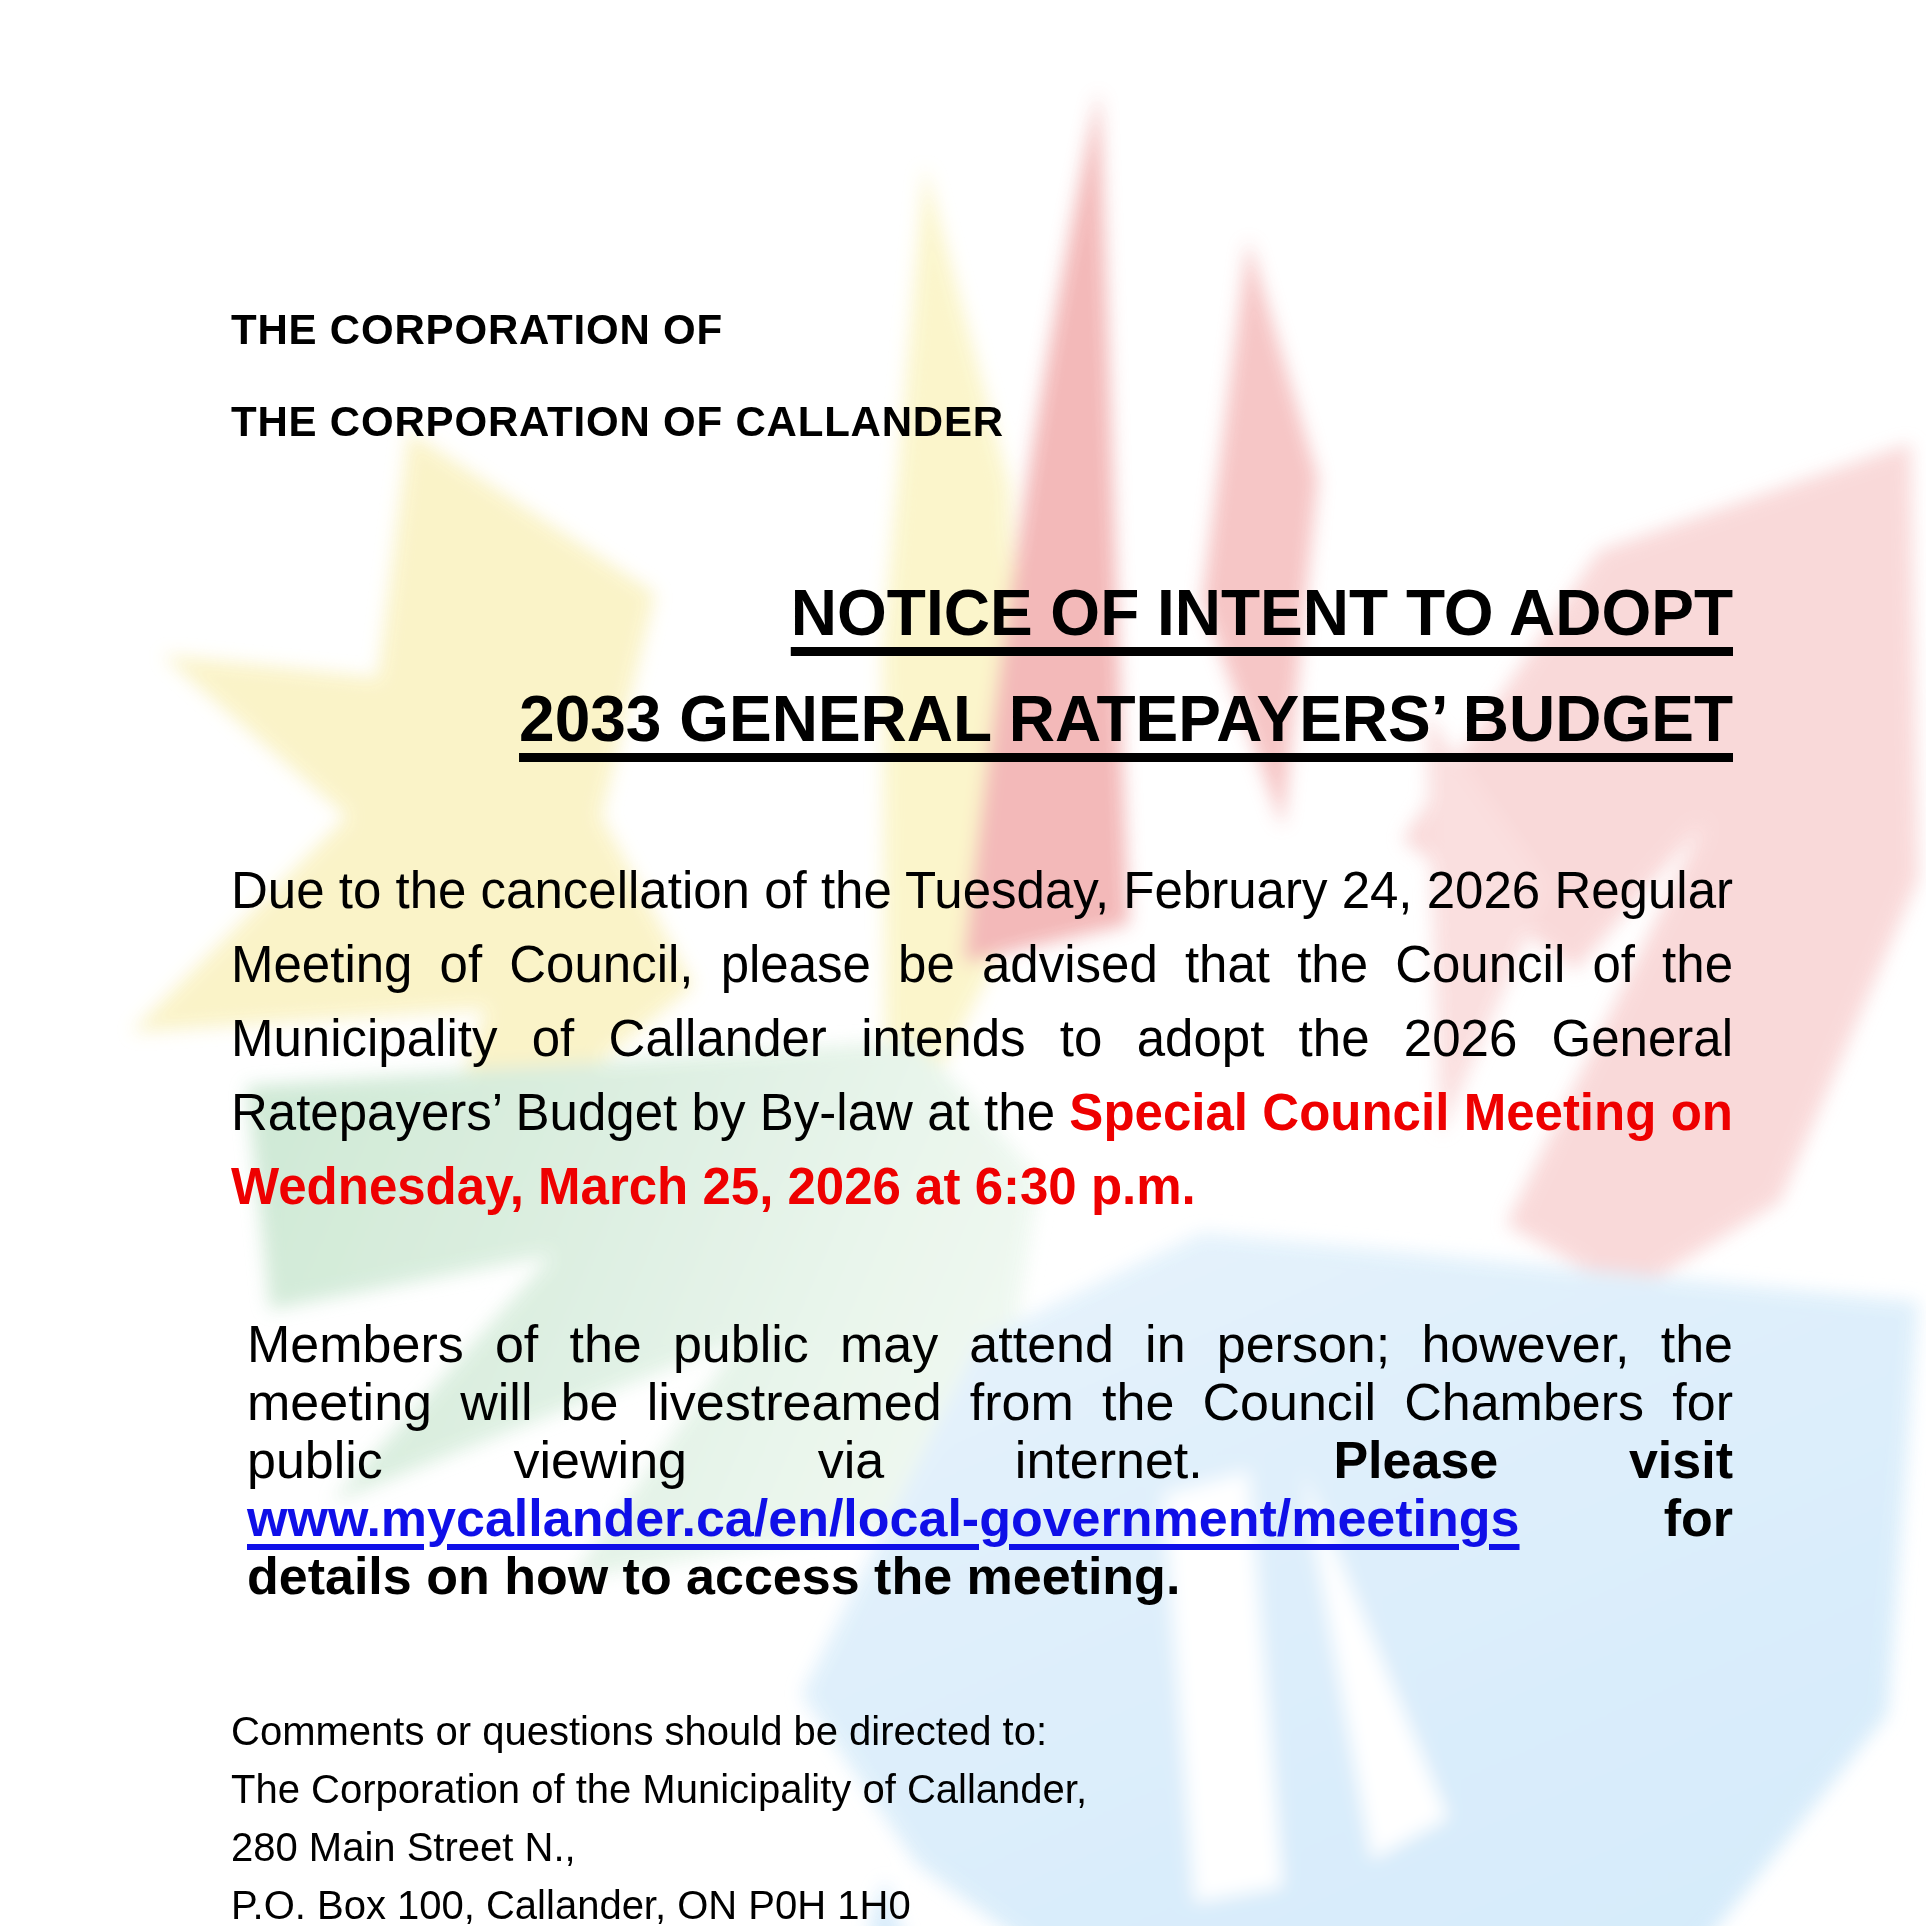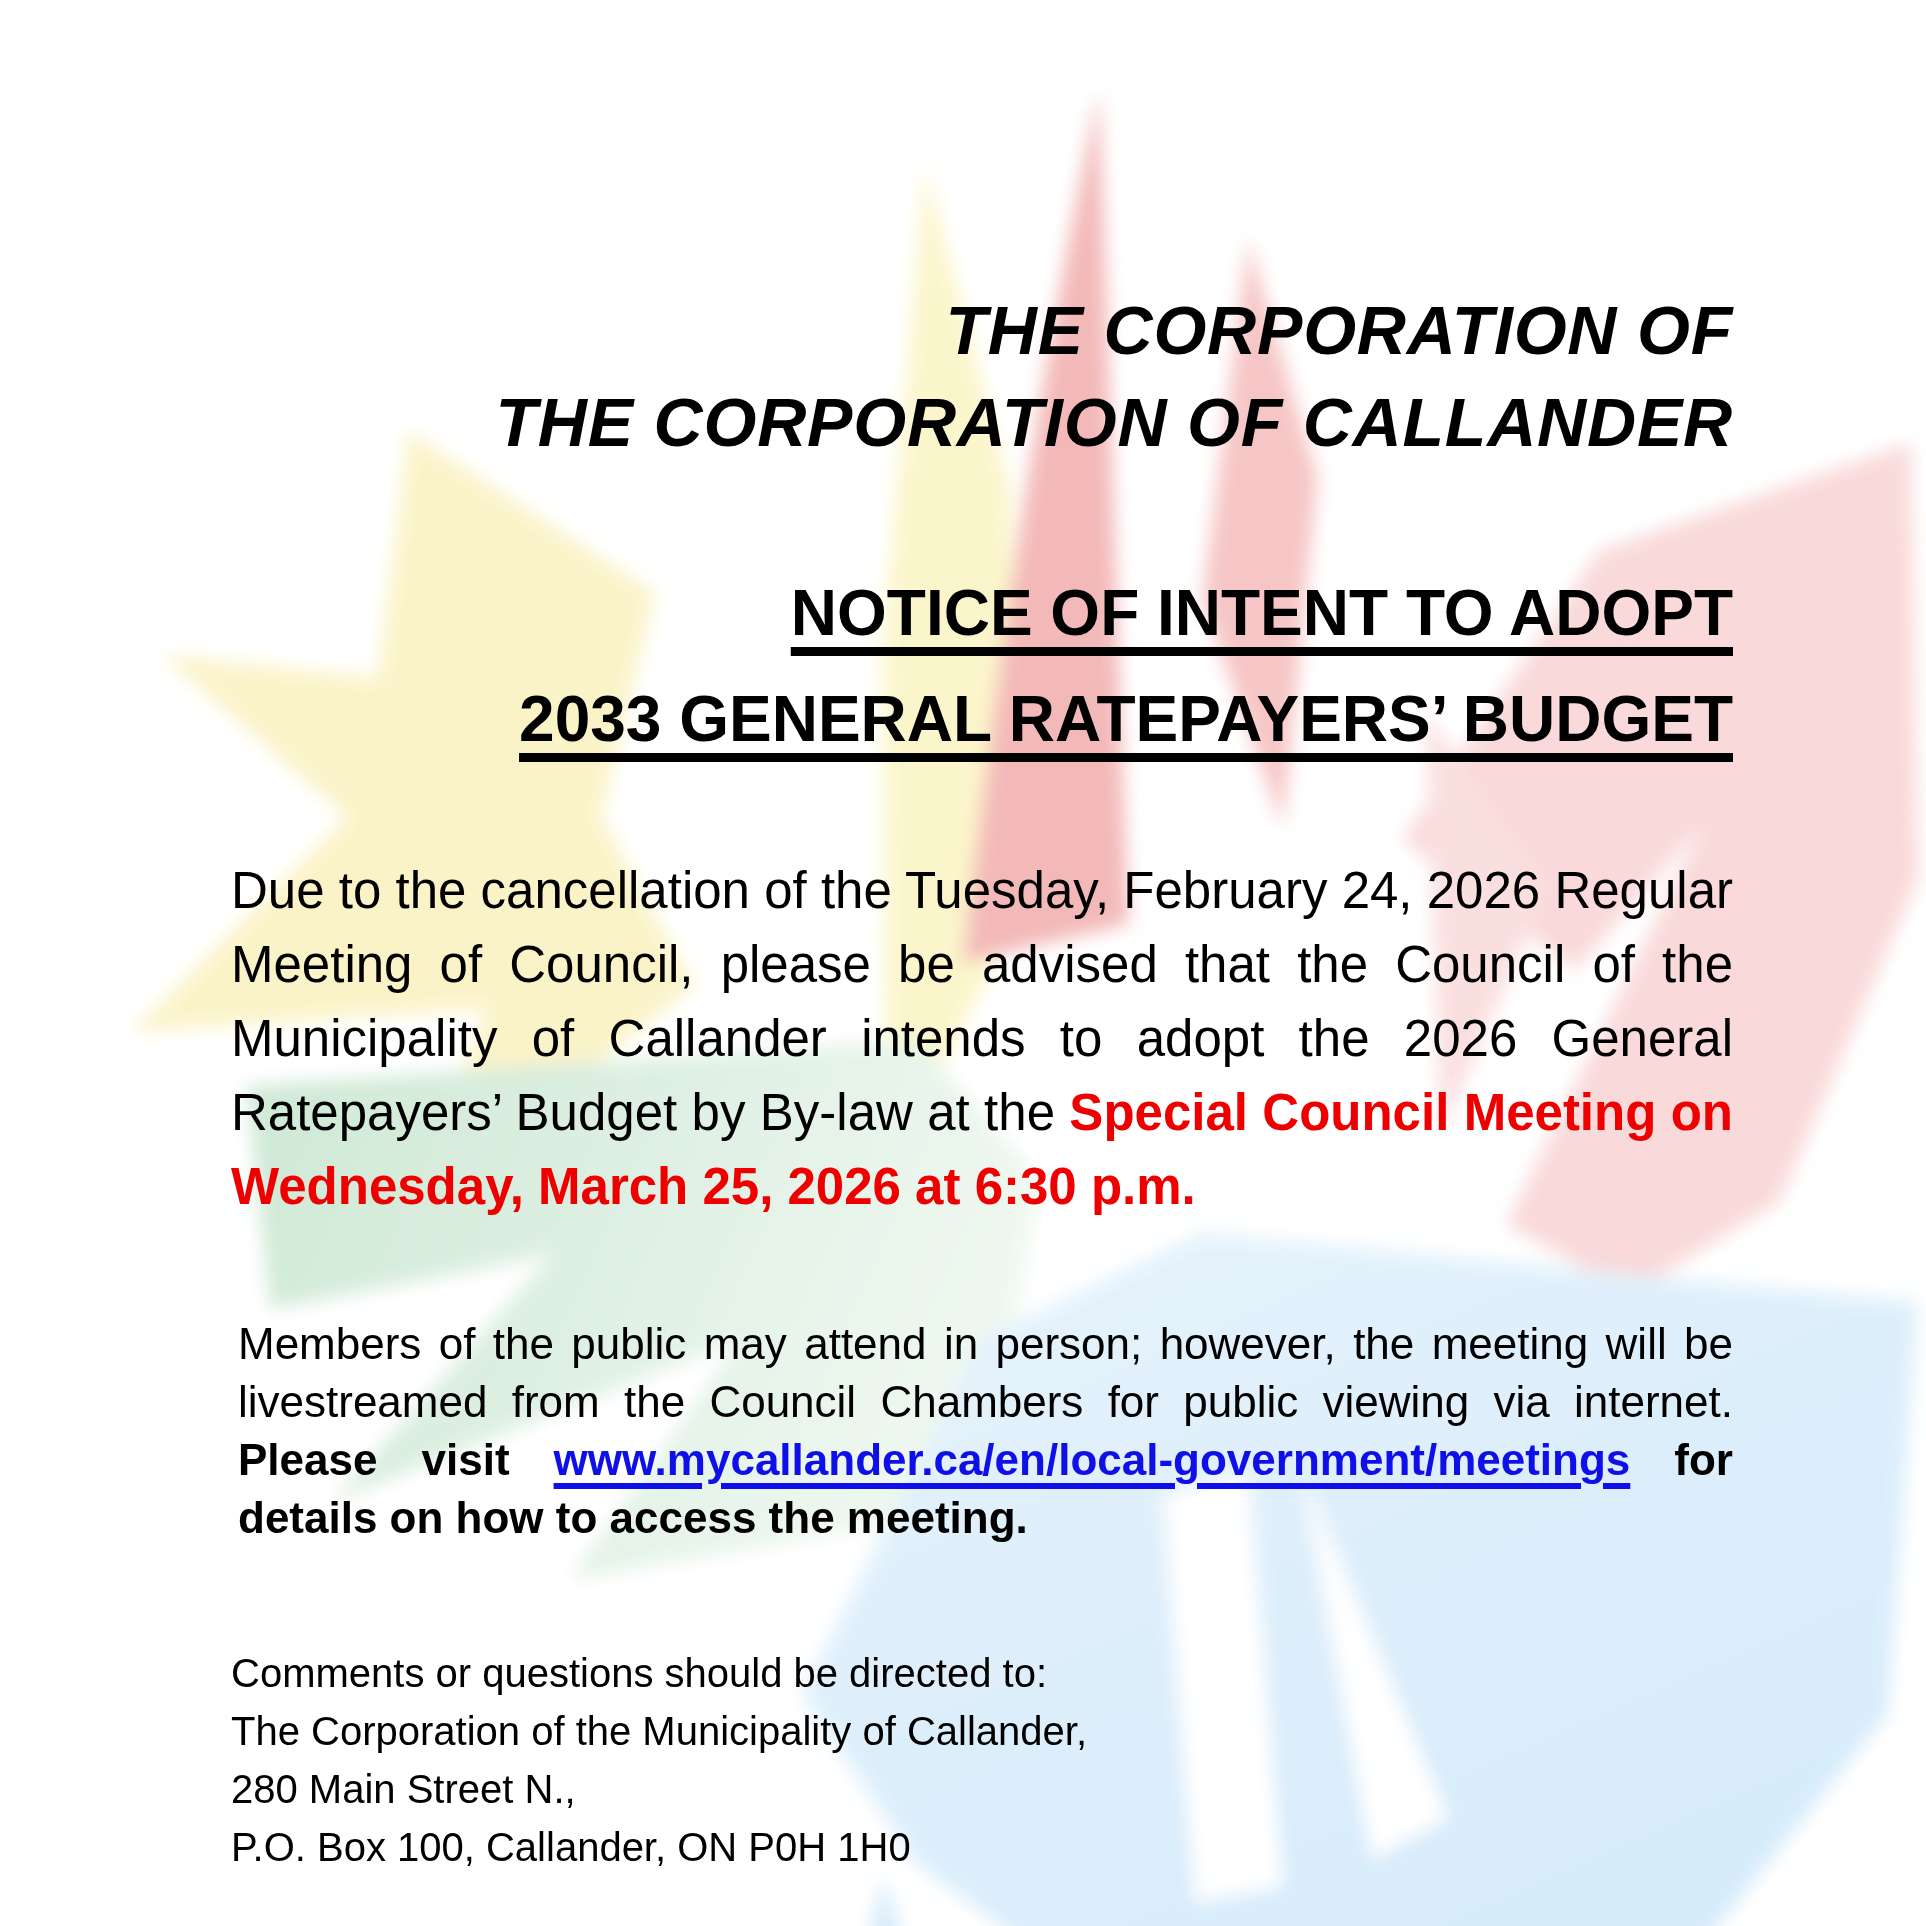--- a/index.html
+++ b/index.html
@@ -23,26 +23,25 @@
   .content {
     position: absolute;
     left: 231px;
     top: 0;
     width: 1502px;
     z-index: 1;
   }
 
   .header-block {
     margin-top: 284px;
-    text-align: right;
-    font-size: 68px;
+    text-align: left;
+    font-size: 42px;
     font-weight: bold;
     line-height: 92px;
     letter-spacing: 0.8px;
-    font-style: italic;
   }
 
   .title-block {
     margin-top: 92px;
     text-align: right;
     font-size: 64px;
     font-weight: bold;
     line-height: 106px;
   }
   .title-block .u {
@@ -56,22 +55,22 @@
     font-size: 51px;
     line-height: 74px;
     text-align: justify;
     text-justify: inter-word;
   }
   .highlight-red {
     font-weight: bold;
   }
 
   .para-2 {
-    margin: 91px 0 0 7px;
-    font-size: 44px;
+    margin: 91px 0 0 16px;
+    font-size: 52px;
     line-height: 58px;
     text-align: justify;
     text-justify: inter-word;
   }
   .para-2 .b { font-weight: bold; }
 
   a.doc-link {
     font-weight: bold;
     text-decoration: underline;
     text-decoration-thickness: 6.2px;

